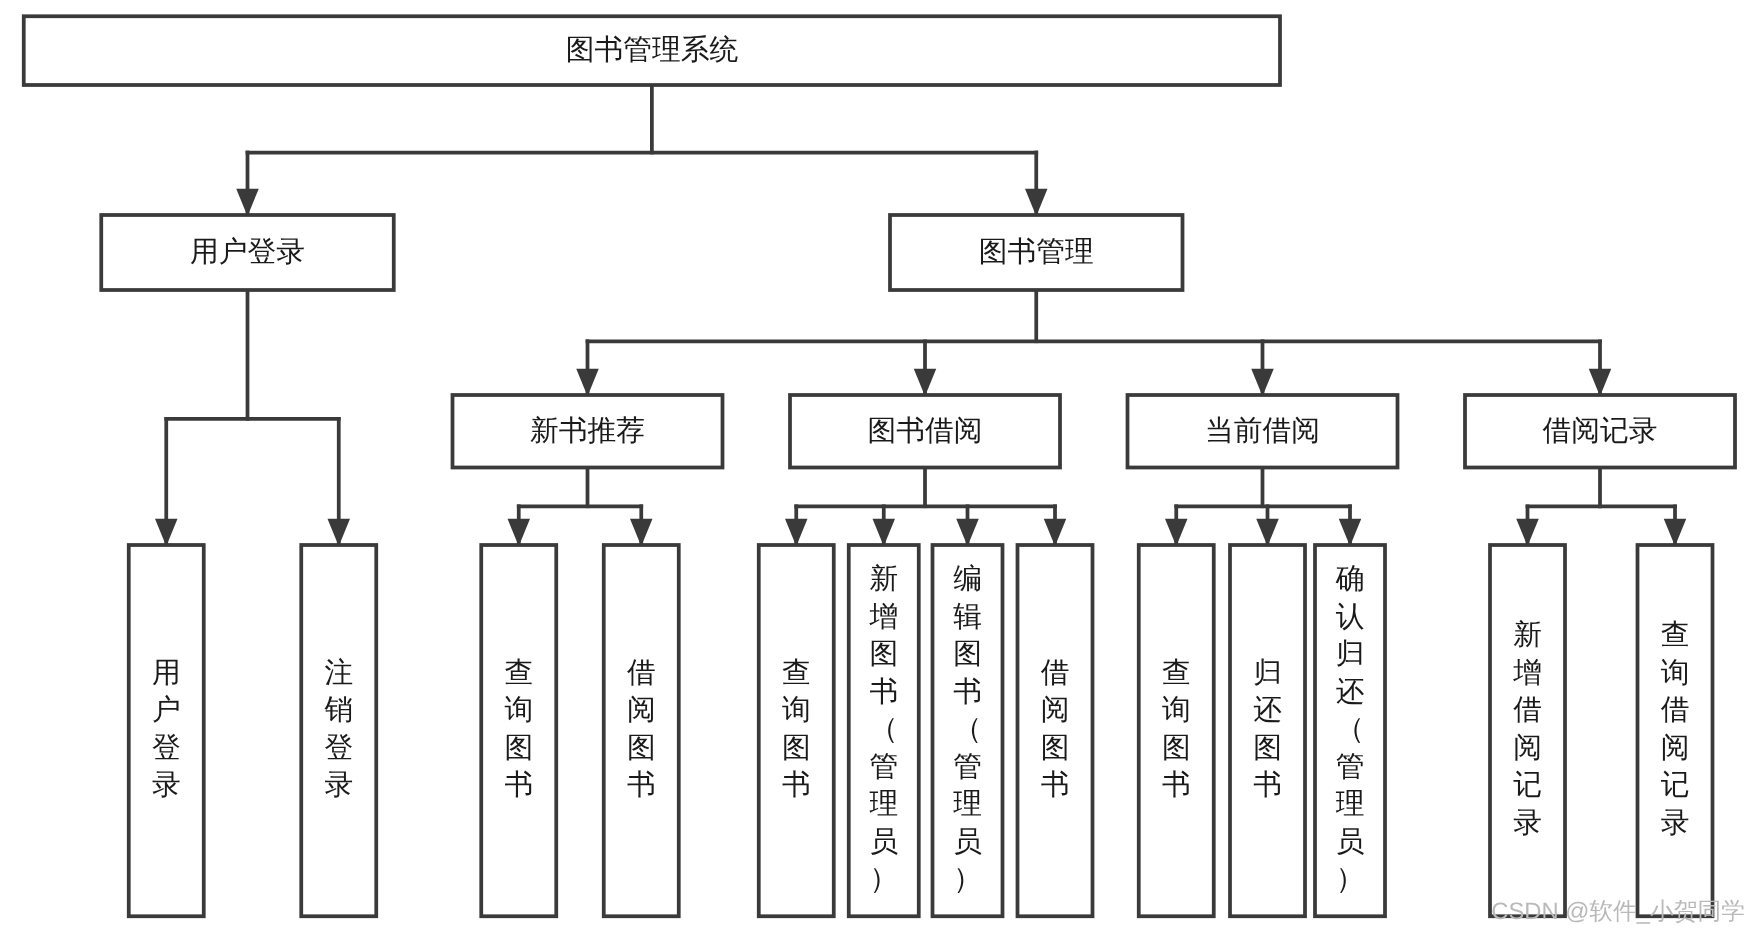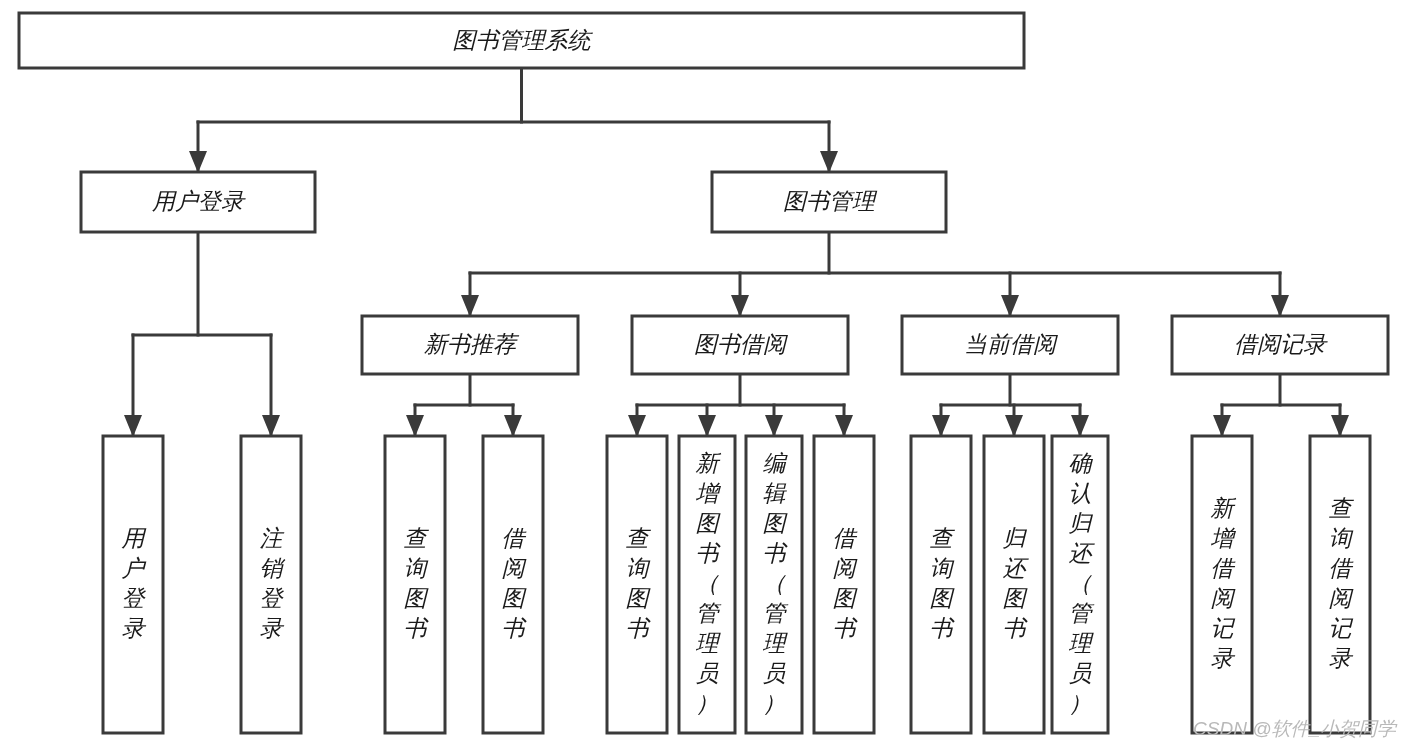--- a/index.html
+++ b/index.html
@@ -13,21 +13,20 @@
     font-family: "Liberation Sans", "DejaVu Sans", sans-serif;
     overflow: hidden;
     position: relative;
   }
   #diagram-root {
     position: absolute;
     left: 0;
     top: 0;
     width: 1202px;
     height: 747px;
-    font-style: italic;
   }
   svg.diagram-canvas {
     display: block;
     width: 1405px;
     height: 747px;
   }
   .node-box {
     fill: #ffffff;
     stroke: #3a3a3a;
     stroke-width: 3;

